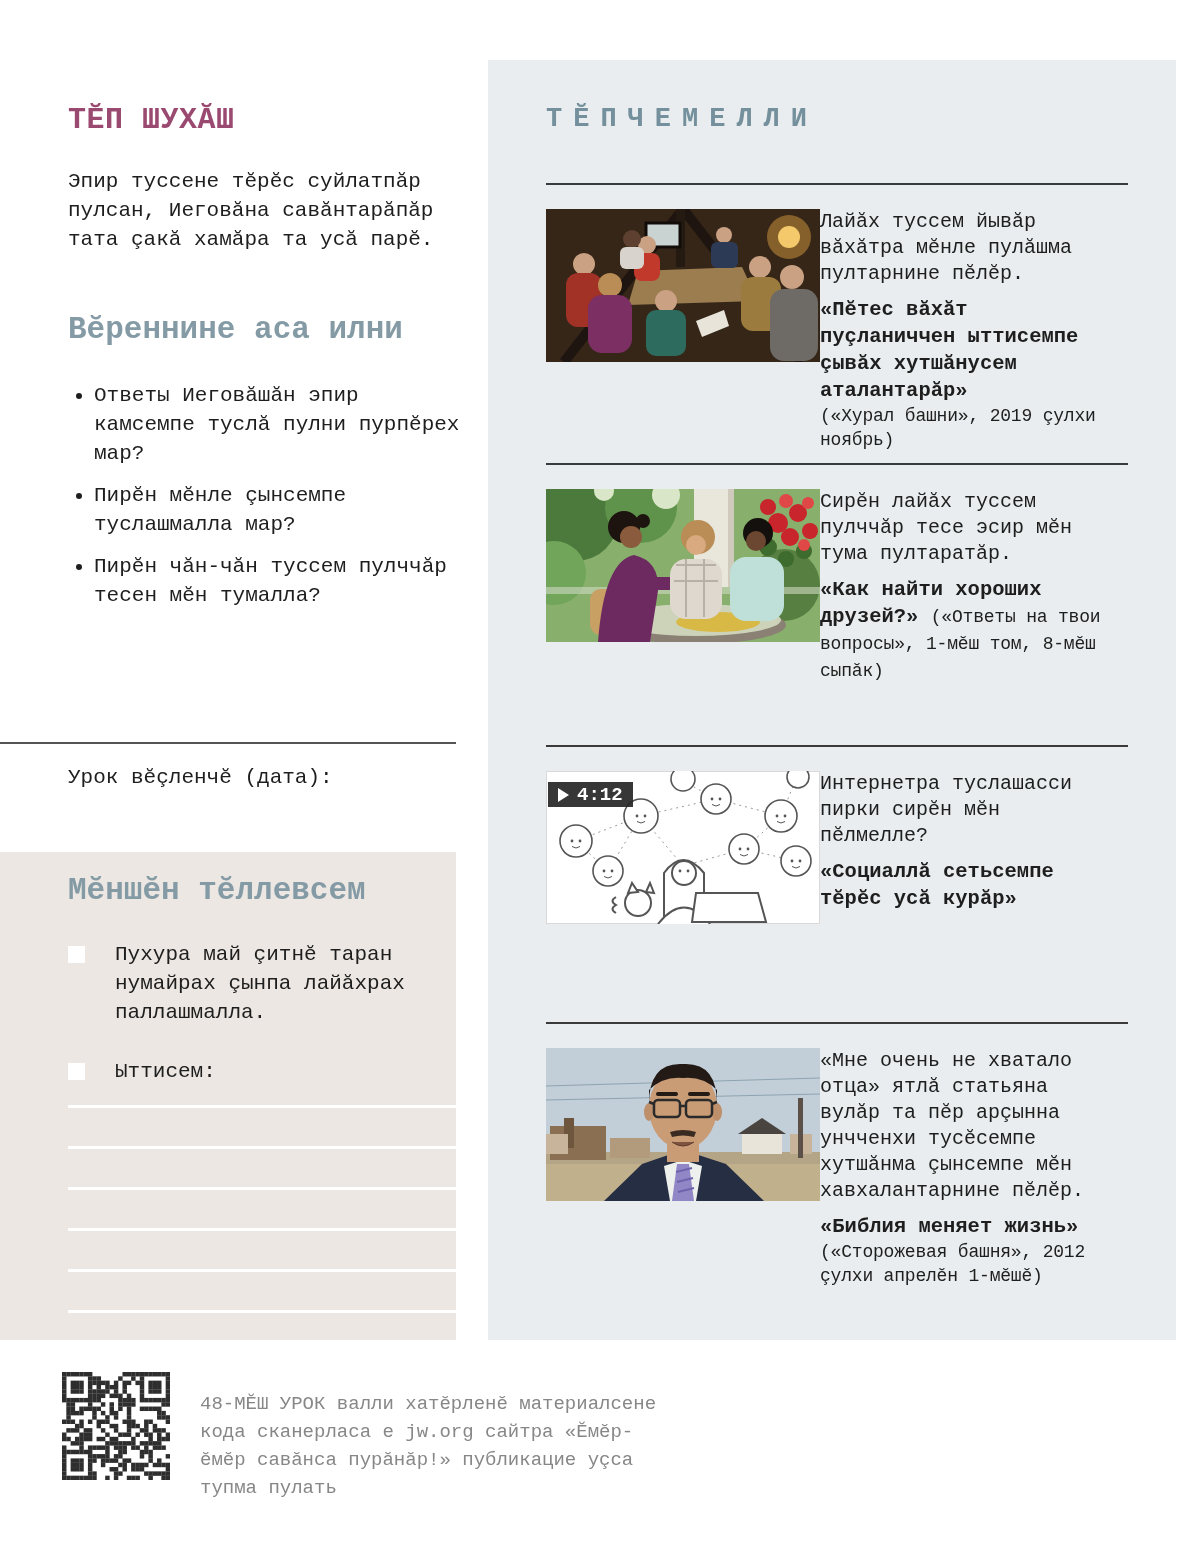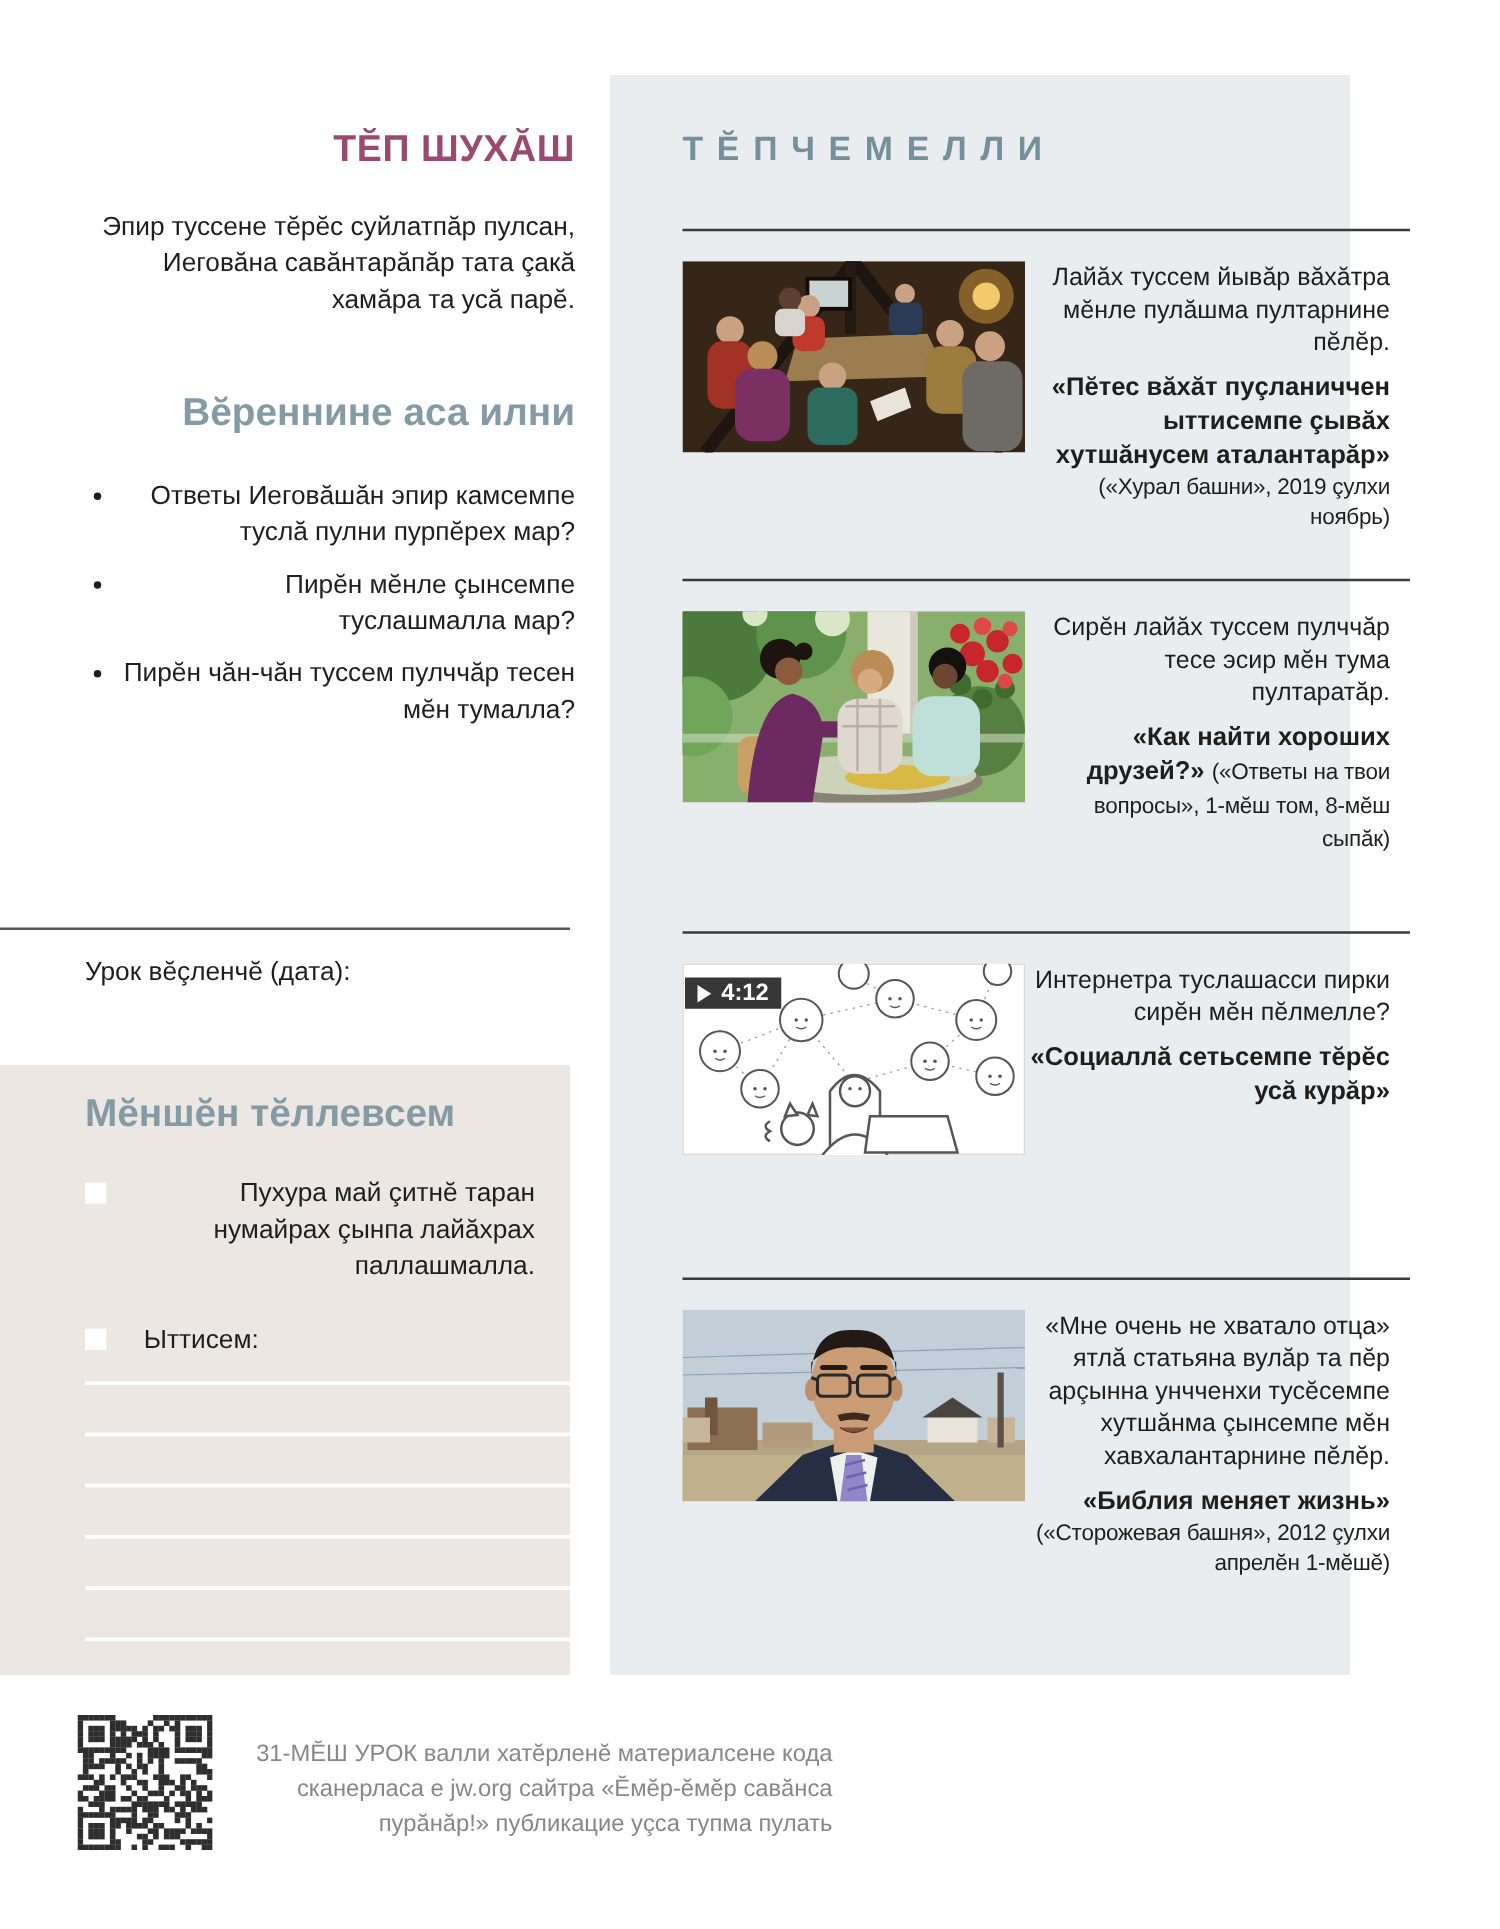--- a/index.html
+++ b/index.html
@@ -1,17 +1,17 @@
 <!DOCTYPE html>
 <html><head>
 <meta charset="utf-8">
 <style>
   html,body{margin:0;padding:0;background:#fff;}
   .page{position:relative;width:1200px;height:1543px;background:#ffffff;
-        font-family:Liberation Sans, sans-serif;color:#1e1e1e;overflow:hidden;text-align:right;}
+        font-family:Liberation Mono, monospace;color:#1e1e1e;overflow:hidden;}
 
   
   .left-col{position:absolute;left:68px;top:0;width:392px;}
   .h-plum{margin:103px 0 0;font-size:30px;font-weight:bold;color:#9a4a71;letter-spacing:.5px;}
   .intro{margin:30px 0 0;font-size:21px;line-height:29px;}
   .h-slate{margin:58px 0 0;font-size:31px;font-weight:bold;color:#849ba6;}
   .review{margin:34px 0 0;padding-left:26px;font-size:21px;line-height:29px;}
   .review li{margin:0 0 13px;}
   .left-divider{position:absolute;left:0;top:742px;width:456px;height:2px;background:#555;}
   .lesson-date{position:absolute;left:68px;top:766px;font-size:21px;}
@@ -20,21 +20,21 @@
   .goals-box{position:absolute;left:0;top:852px;width:456px;height:488px;background:#ece7e2;}
   .goals-box .h-slate{position:absolute;left:68px;top:21px;margin:0;}
   .goal-item{position:absolute;left:68px;display:flex;gap:30px;width:360px;}
   .goal-item.g1{top:88px;}
   .goal-item.g2{top:205px;}
   .checkbox{width:17px;height:17px;background:#fff;flex:none;margin-top:6px;}
   .goal-text{font-size:21px;line-height:29px;}
   .write-line{position:absolute;left:68px;right:0;height:3px;background:#fff;}
 
   
-  .right-panel{position:absolute;left:488px;top:60px;width:592px;height:1280px;background:#e9edef;}
+  .right-panel{position:absolute;left:488px;top:60px;width:688px;height:1280px;background:#e9edef;}
   .panel-heading{position:absolute;left:58px;top:44px;margin:0;font-size:27px;font-weight:bold;
                  letter-spacing:11px;color:#74909c;white-space:nowrap;}
   .r-divider{position:absolute;left:58px;width:582px;height:2px;background:#3a3a3a;}
   .ref-row{position:absolute;left:58px;width:600px;display:flex;align-items:flex-start;}
   .thumb{width:274px;height:153px;flex:none;position:relative;}
   .thumb svg{display:block;width:274px;height:153px;}
   .video-badge{position:absolute;left:2px;top:11px;height:25px;background:rgba(38,38,38,.92);
                color:#fff;display:flex;align-items:center;padding:0 10px;gap:8px;
                font-size:19px;font-weight:bold;}
   .play-icon{width:0;height:0;border-left:11px solid #fff;border-top:7px solid transparent;
@@ -660,15 +660,15 @@
           <rect x="52.80" y="105.60" width="4.55" height="4.55"></rect>
           <rect x="66.00" y="105.60" width="4.55" height="4.55"></rect>
           <rect x="70.40" y="105.60" width="4.55" height="4.55"></rect>
           <rect x="74.80" y="105.60" width="4.55" height="4.55"></rect>
           <rect x="88.00" y="105.60" width="4.55" height="4.55"></rect>
           <rect x="101.20" y="105.60" width="4.55" height="4.55"></rect>
           <rect x="105.60" y="105.60" width="4.55" height="4.55"></rect>
         </g>
       </svg>
   </div>
-  <div class="qr-caption">31-МĔШ УРОК валли хатĕрленĕ материалсене кода сканерласа е jw.org сайтра «Ĕмĕр-ĕмĕр савăнса пурăнăр!» публикацие уçса тупма пулать</div>
+  <div class="qr-caption">48-МĔШ УРОК валли хатĕрленĕ материалсене кода сканерласа е jw.org сайтра «Ĕмĕр-ĕмĕр савăнса пурăнăр!» публикацие уçса тупма пулать</div>
 
 </div>
 
 </body></html>

